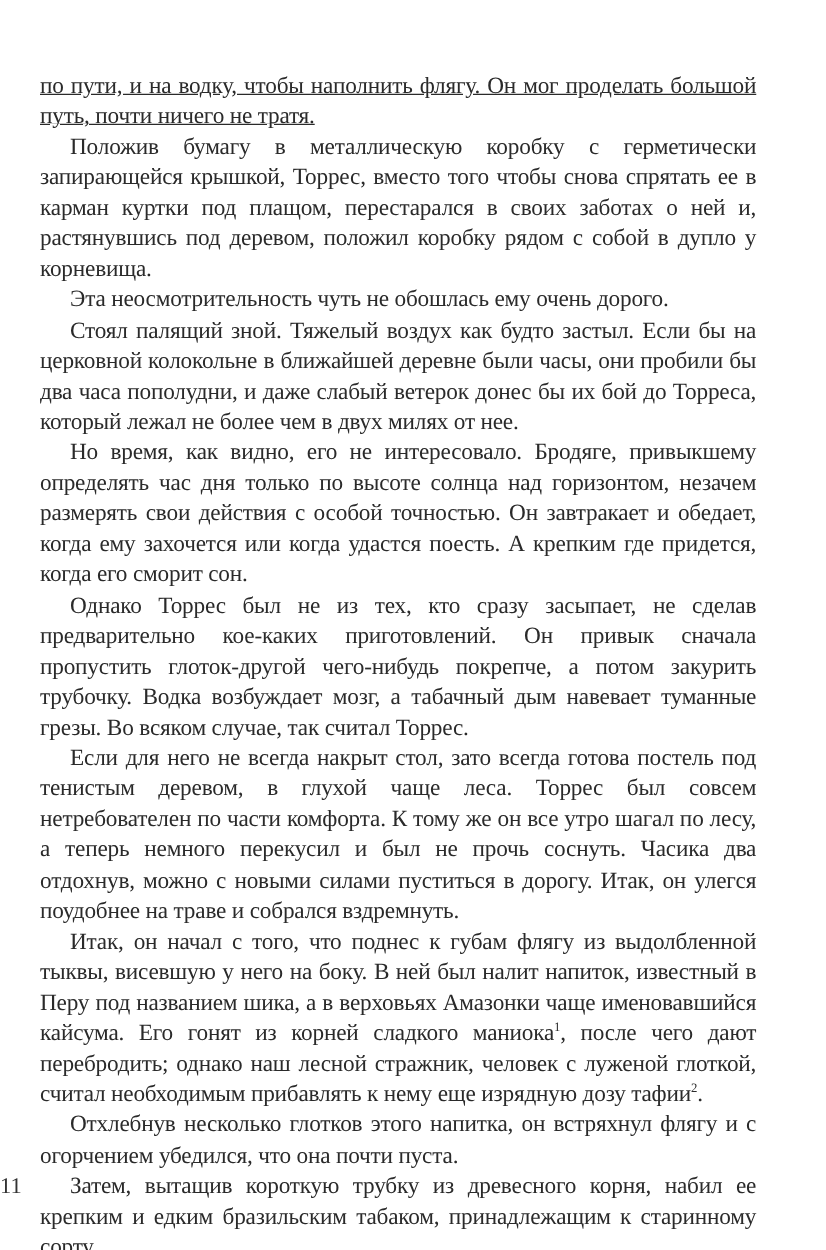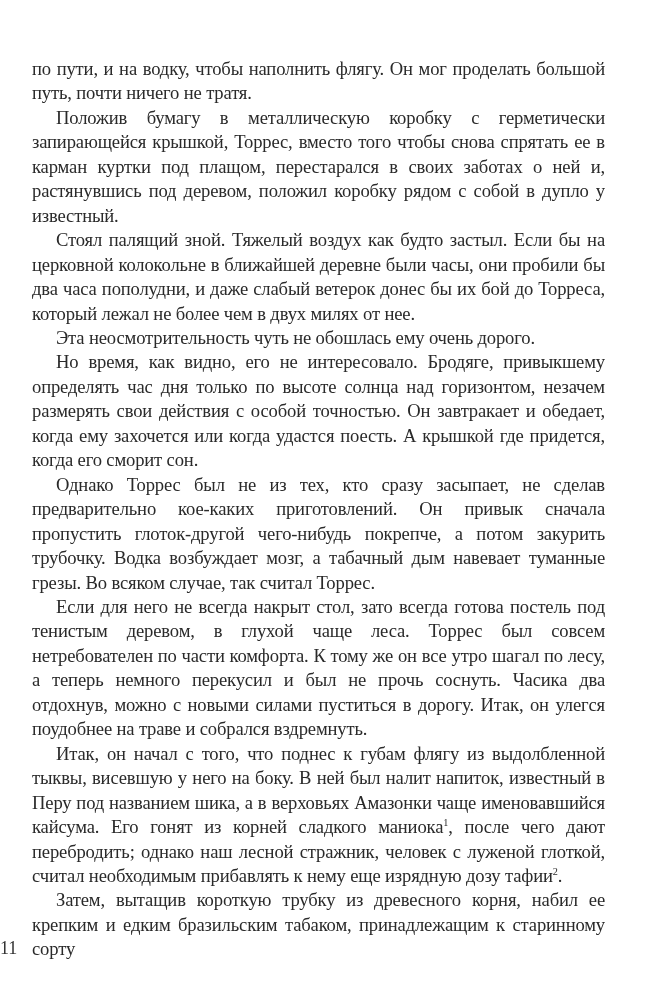--- a/index.html
+++ b/index.html
@@ -12,39 +12,40 @@
   .body-text p {
     margin: 0;
     font-size: 18.6px;
     line-height: 24.45px;
     text-align: justify;
     text-align-last: left;
     letter-spacing: -0.15px;
     word-spacing: 0px;
     text-indent: 24px;
   }
-  .body-text p.cont { text-indent: 0; }
+  .body-text p.cont { text-indent: 0; text-decoration: underline; }
   sup { font-size: 0.55em; line-height: 0; vertical-align: super; }
   .page-number {
     position: absolute; left: 0; width: 661px; top: 938px;
     font-family: "Liberation Serif", serif;
     font-size: 18px; color: #333;
   }
 </style>
 </head>
 <body>
 
 <div class="page">
   <div class="body-text">
     <p class="cont">по пути, и на водку, чтобы наполнить флягу. Он мог проделать большой путь, почти ничего не тратя.</p>
-    <p>Положив бумагу в металлическую коробку с герметически запирающейся крышкой, Торрес, вместо того чтобы снова спрятать ее в карман куртки под плащом, перестарался в своих заботах о ней и, растянувшись под деревом, положил коробку рядом с собой в дупло у известный.</p>
+    <p>Положив бумагу в металлическую коробку с герметически запирающейся крышкой, Торрес, вместо того чтобы снова спрятать ее в карман куртки под плащом, перестарался в своих заботах о ней и, растянувшись под деревом, положил коробку рядом с собой в дупло у корневища.</p>
+    <p>Эта неосмотрительность чуть не обошлась ему очень дорого.</p>
     <p>Стоял палящий зной. Тяжелый воздух как будто застыл. Если бы на церковной колокольне в ближайшей деревне были часы, они пробили бы два часа пополудни, и даже слабый ветерок донес бы их бой до Торреса, который лежал не более чем в двух милях от нее.</p>
-    <p>Эта неосмотрительность чуть не обошлась ему очень дорого.</p>
-    <p>Но время, как видно, его не интересовало. Бродяге, привыкшему определять час дня только по высоте солнца над горизонтом, незачем размерять свои действия с особой точностью. Он завтракает и обедает, когда ему захочется или когда удастся поесть. А крышкой где придется, когда его сморит сон.</p>
+    <p>Но время, как видно, его не интересовало. Бродяге, привыкшему определять час дня только по высоте солнца над горизонтом, незачем размерять свои действия с особой точностью. Он завтракает и обедает, когда ему захочется или когда удастся поесть. А крепким где придется, когда его сморит сон.</p>
     <p>Однако Торрес был не из тех, кто сразу засыпает, не сделав предварительно кое-каких приготовлений. Он привык сначала пропустить глоток-другой чего-нибудь покрепче, а потом закурить трубочку. Водка возбуждает мозг, а табачный дым навевает туманные грезы. Во всяком случае, так считал Торрес.</p>
     <p>Если для него не всегда накрыт стол, зато всегда готова постель под тенистым деревом, в глухой чаще леса. Торрес был совсем нетребователен по части комфорта. К тому же он все утро шагал по лесу, а теперь немного перекусил и был не прочь соснуть. Часика два отдохнув, можно с новыми силами пуститься в дорогу. Итак, он улегся поудобнее на траве и собрался вздремнуть.</p>
     <p><span>Итак, он начал с того, что поднес к губам флягу из выдолбленной тыквы, висевшую у него на боку. В ней был налит напиток, известный в Перу под названием шика, а в верховьях Амазонки чаще именовавшийся кайсума. Его гонят из корней сладкого маниока</span><sup>1</sup><span>, после чего дают перебродить; однако наш лесной стражник, человек с луженой глоткой, считал необходимым прибавлять к нему еще изрядную дозу тафии</span><sup>2</sup><span>.</span></p>
+    <p>Отхлебнув несколько глотков этого напитка, он встряхнул флягу и с огорчением убедился, что она почти пуста.</p>
     <p>Затем, вытащив короткую трубку из древесного корня, набил ее крепким и едким бразильским табаком, принадлежащим к старинному сорту</p>
   </div>
 
 </div>
 
 <div class="page-number">11</div>
 
 </body></html>

